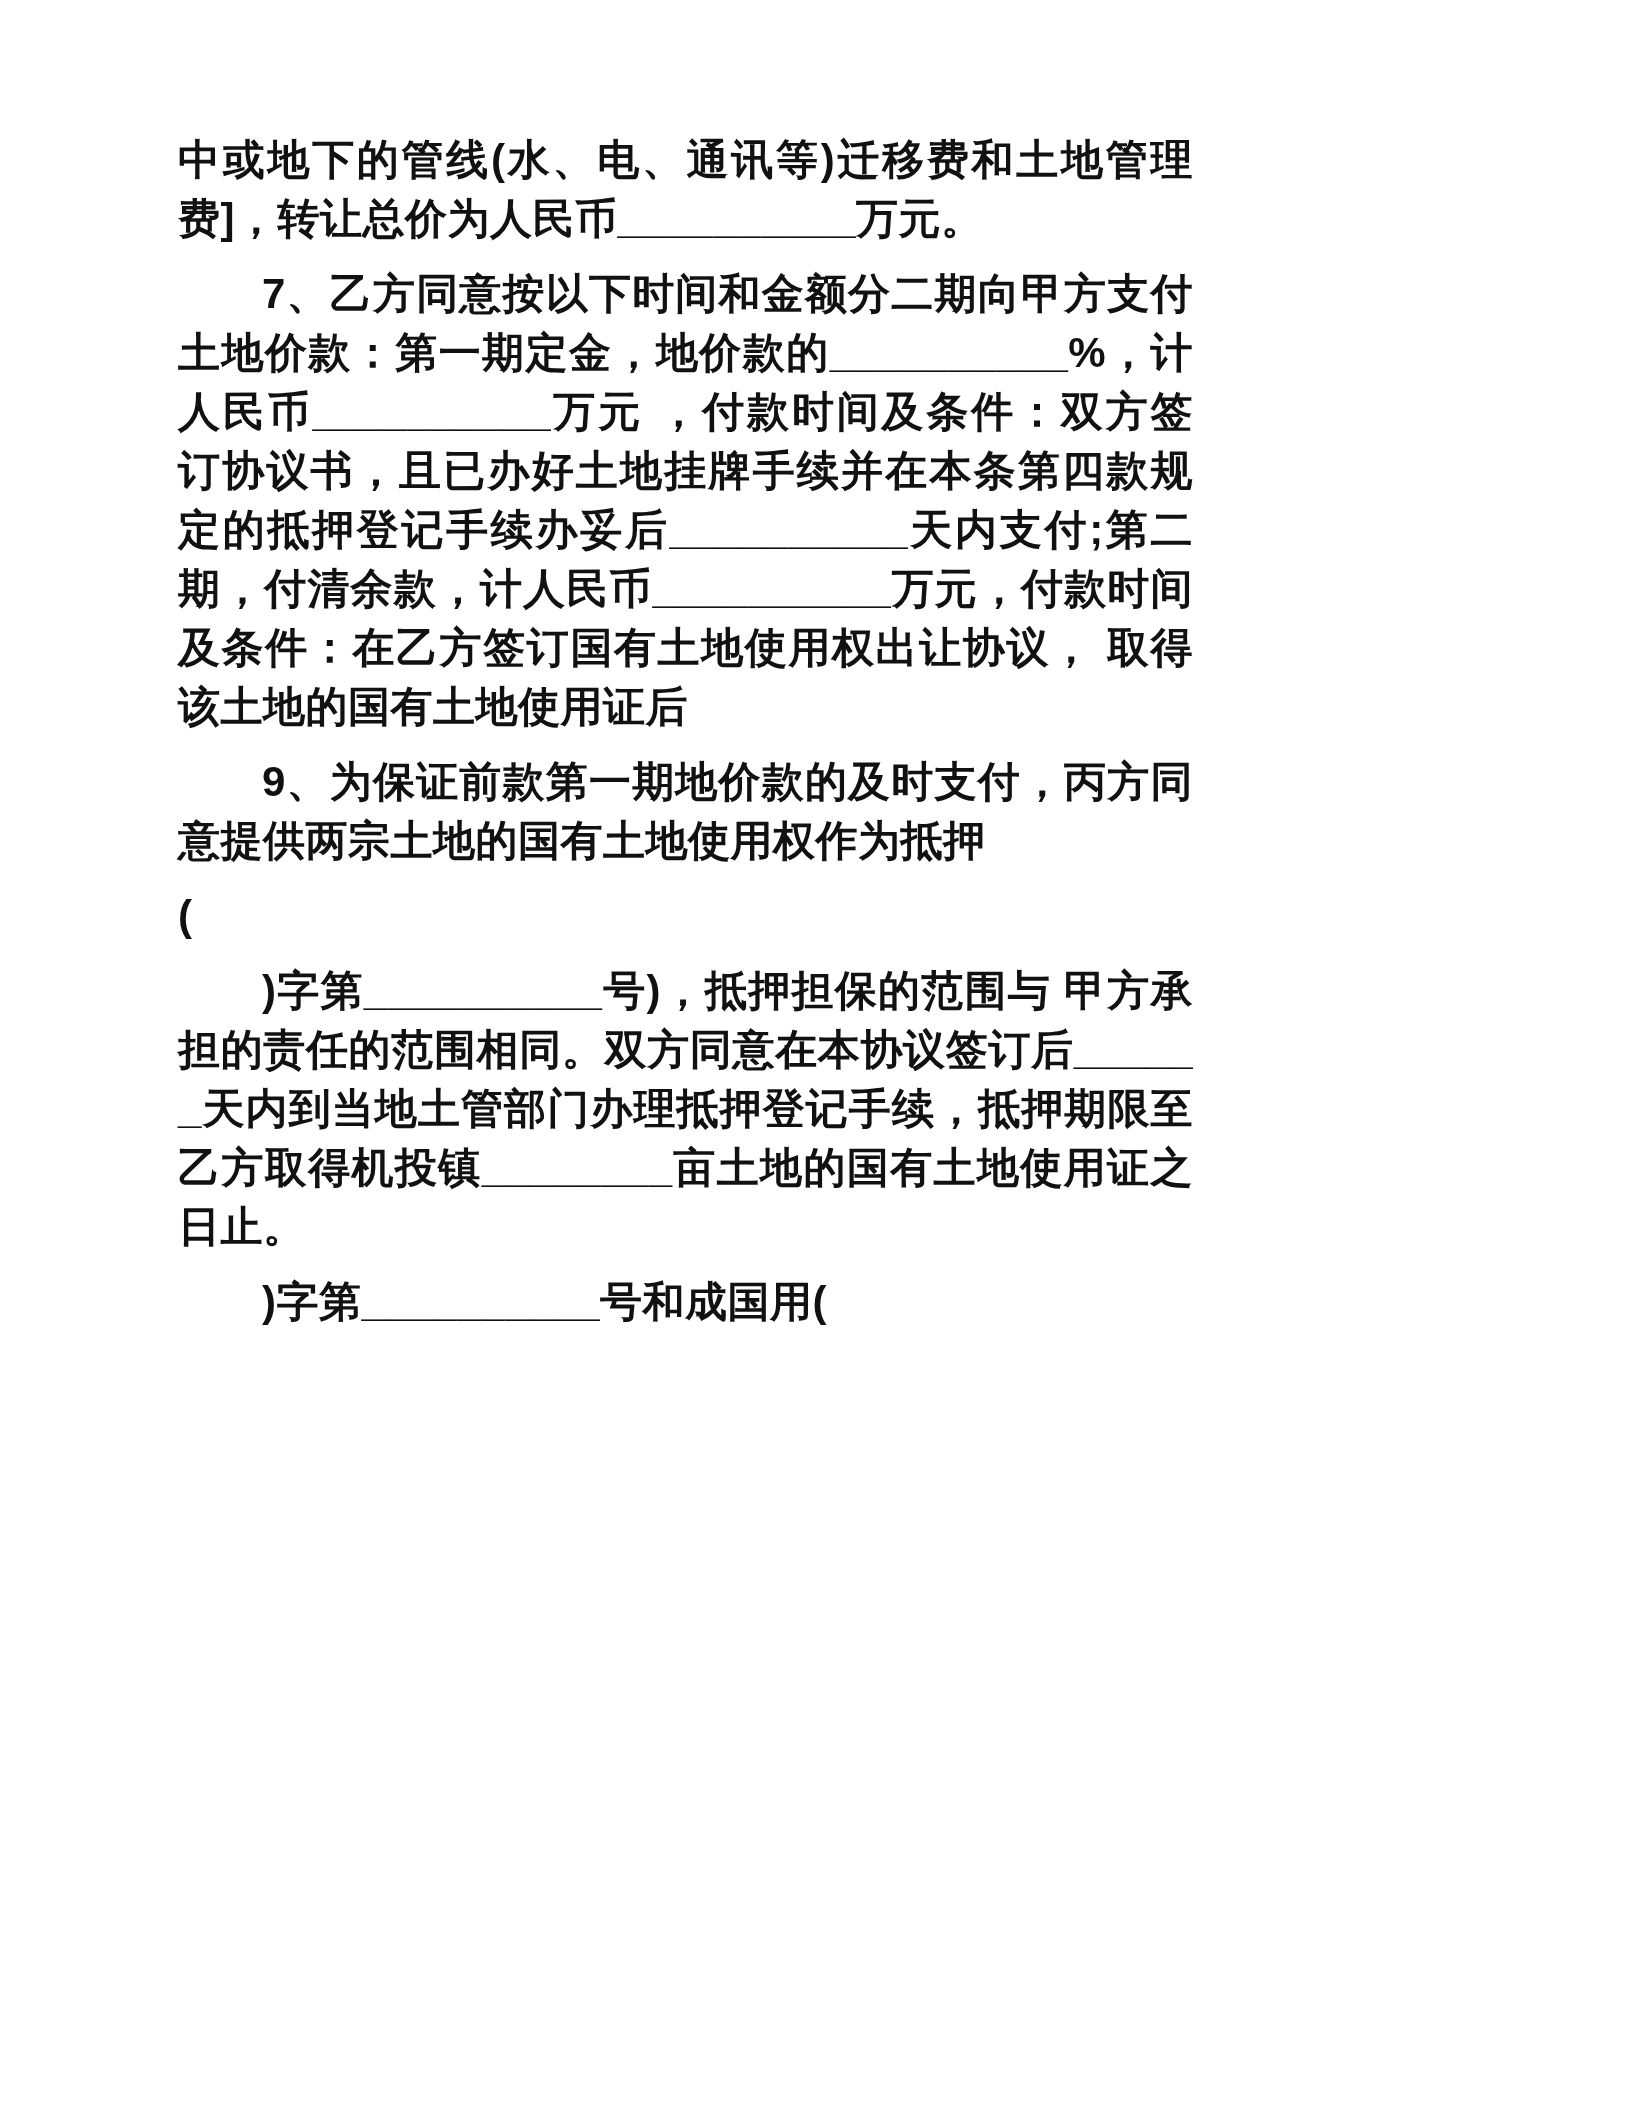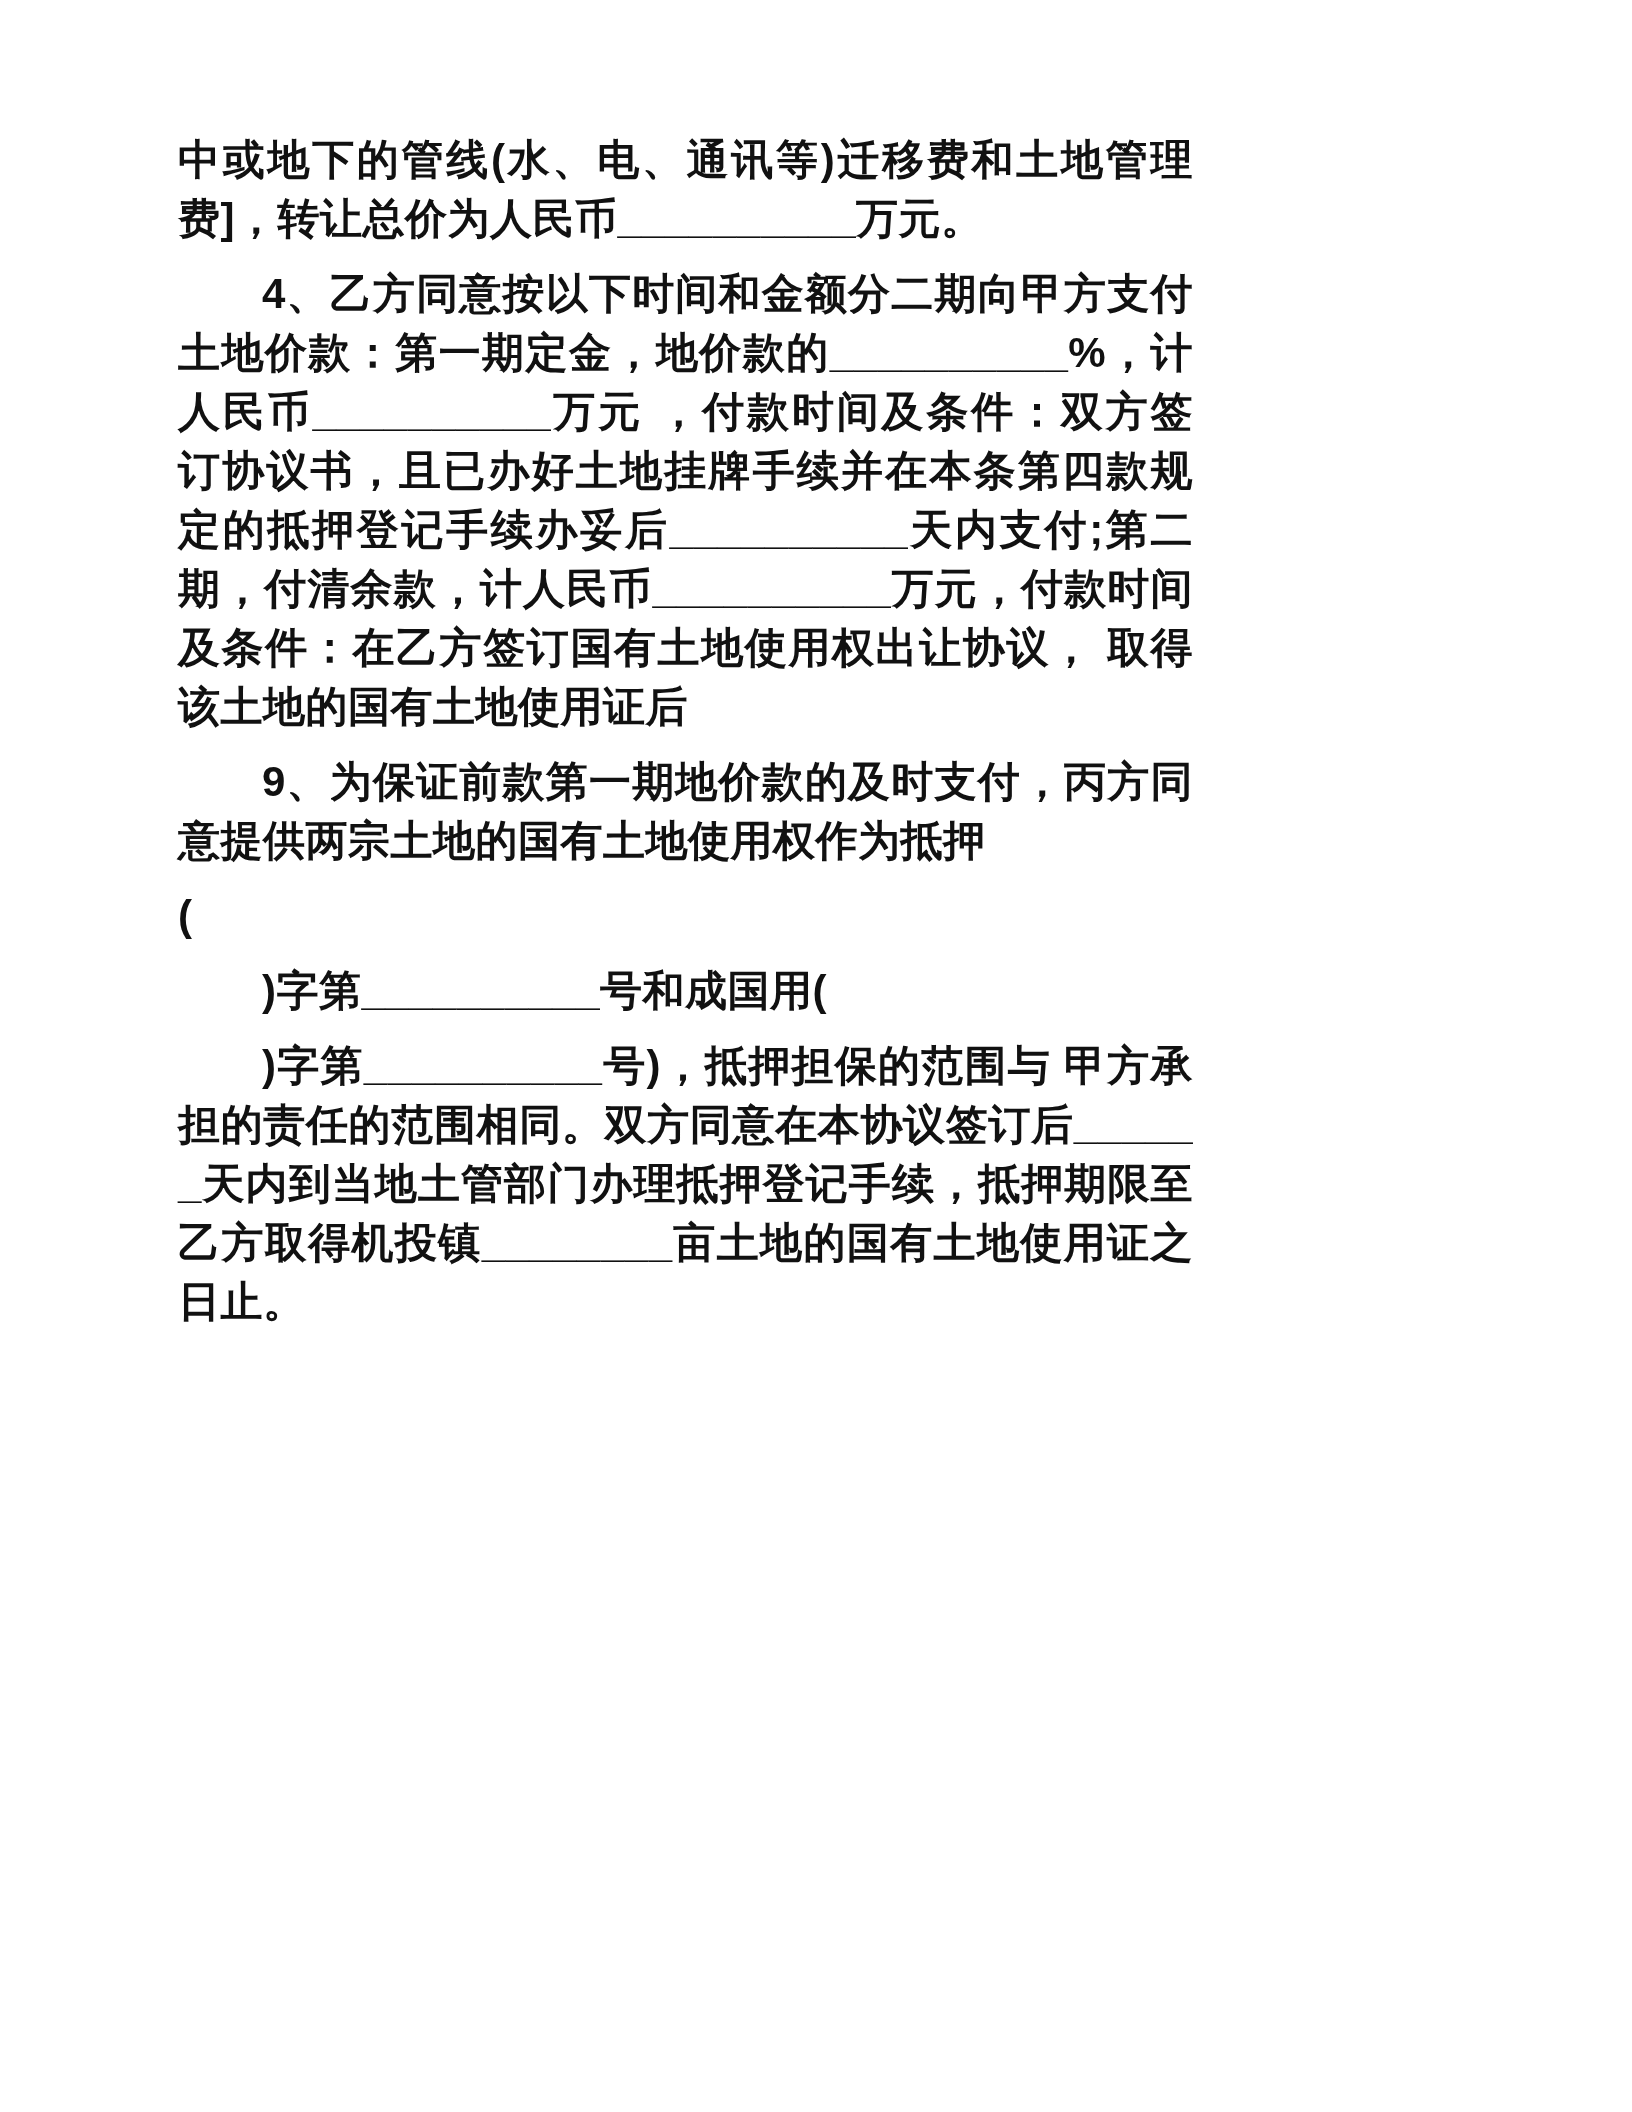--- a/index.html
+++ b/index.html
@@ -32,18 +32,18 @@
   }
   .page p.indent {
     text-indent: 84px;
   }
 </style>
 </head>
 <body>
 
 <div class="page">
   <p class="no-indent">中或地下的管线(水、电、通讯等)迁移费和土地管理费]，转让总价为人民币__________万元。</p>
-  <p class="indent">4、乙方同意按以下时间和金额分二期向甲方支付土地价款：第一期定金，地价款的__________%，计人民币__________万元 ，付款时间及条件：双方签订协议书，且已办好土地挂牌手续并在本条第四款规定的抵押登记手续办妥后__________天内支付;第二期，付清余款，计人民币__________万元，付款时间及条件：在乙方签订国有土地使用权出让协议， 取得该土地的国有土地使用证后</p>
+  <p class="indent">7、乙方同意按以下时间和金额分二期向甲方支付土地价款：第一期定金，地价款的__________%，计人民币__________万元 ，付款时间及条件：双方签订协议书，且已办好土地挂牌手续并在本条第四款规定的抵押登记手续办妥后__________天内支付;第二期，付清余款，计人民币__________万元，付款时间及条件：在乙方签订国有土地使用权出让协议， 取得该土地的国有土地使用证后</p>
   <p class="indent">9、为保证前款第一期地价款的及时支付，丙方同意提供两宗土地的国有土地使用权作为抵押</p>
   <p class="no-indent">(</p>
+  <p class="indent">)字第__________号)，抵押担保的范围与 甲方承担的责任的范围相同。双方同意在本协议签订后______天内到当地土管部门办理抵押登记手续，抵押期限至 乙方取得机投镇________亩土地的国有土地使用证之日止。</p>
   <p class="indent">)字第__________号和成国用(</p>
-  <p class="indent">)字第__________号)，抵押担保的范围与 甲方承担的责任的范围相同。双方同意在本协议签订后______天内到当地土管部门办理抵押登记手续，抵押期限至 乙方取得机投镇________亩土地的国有土地使用证之日止。</p>
 </div>
 
 </body></html>

